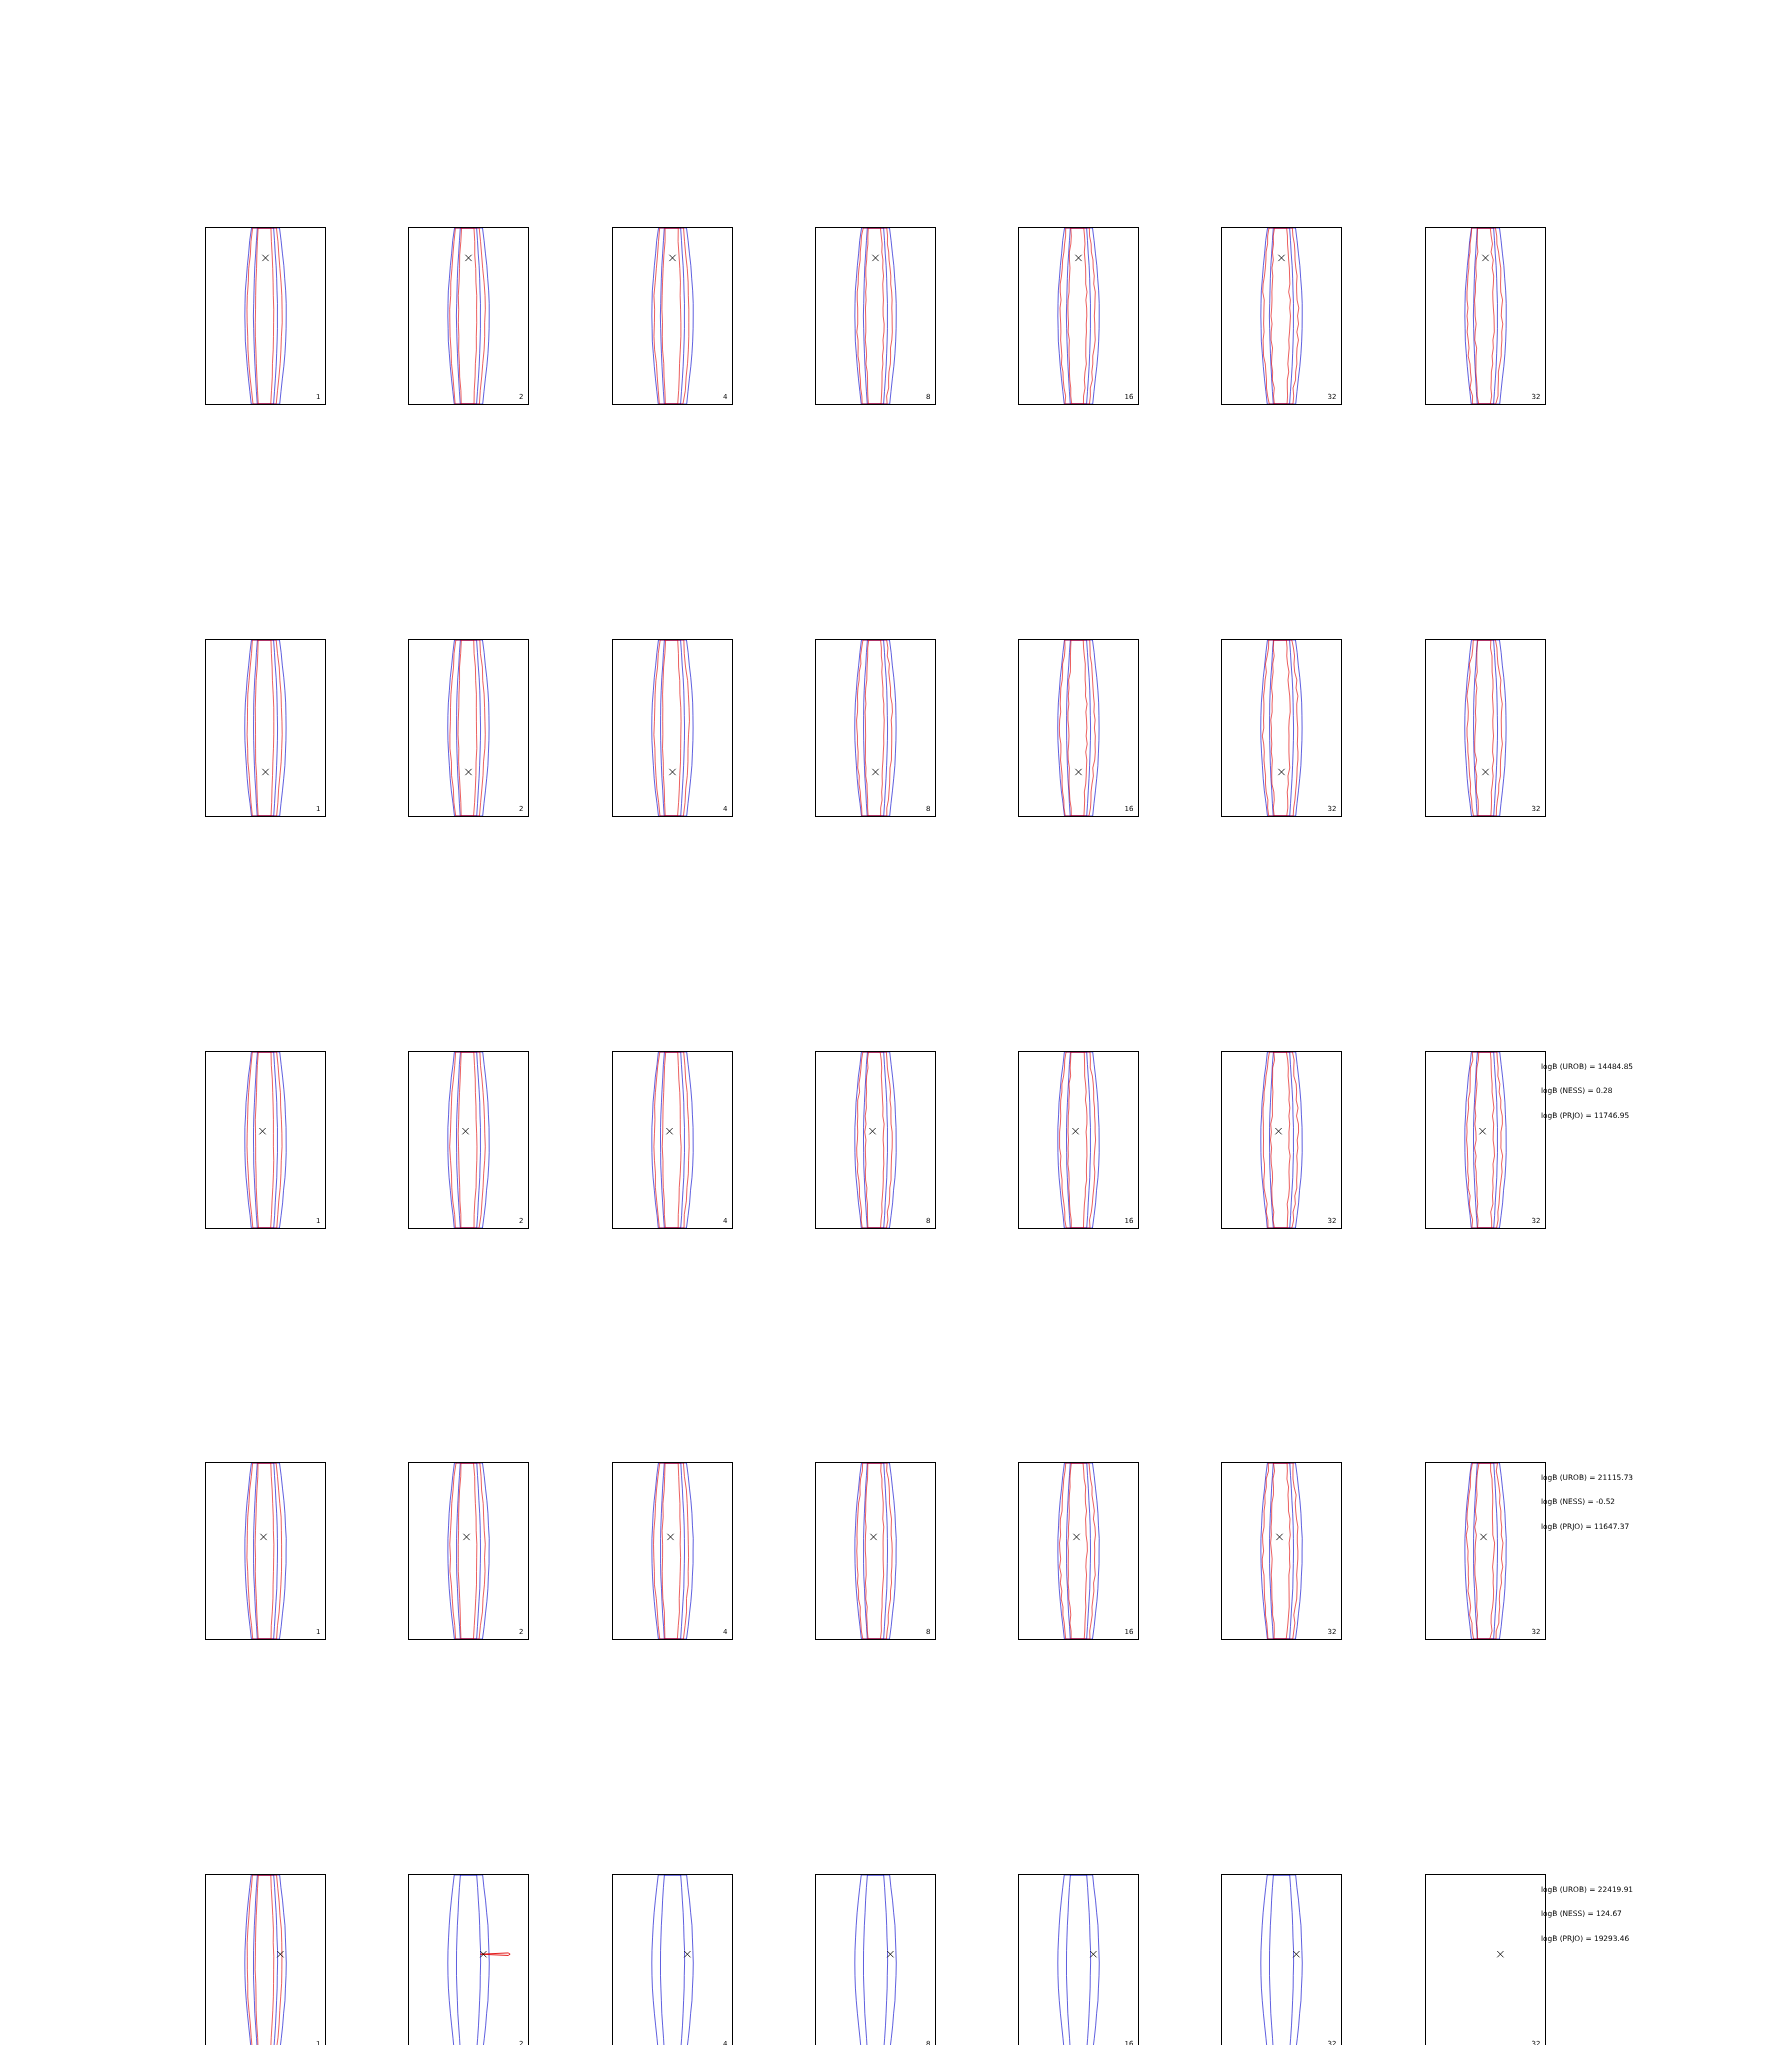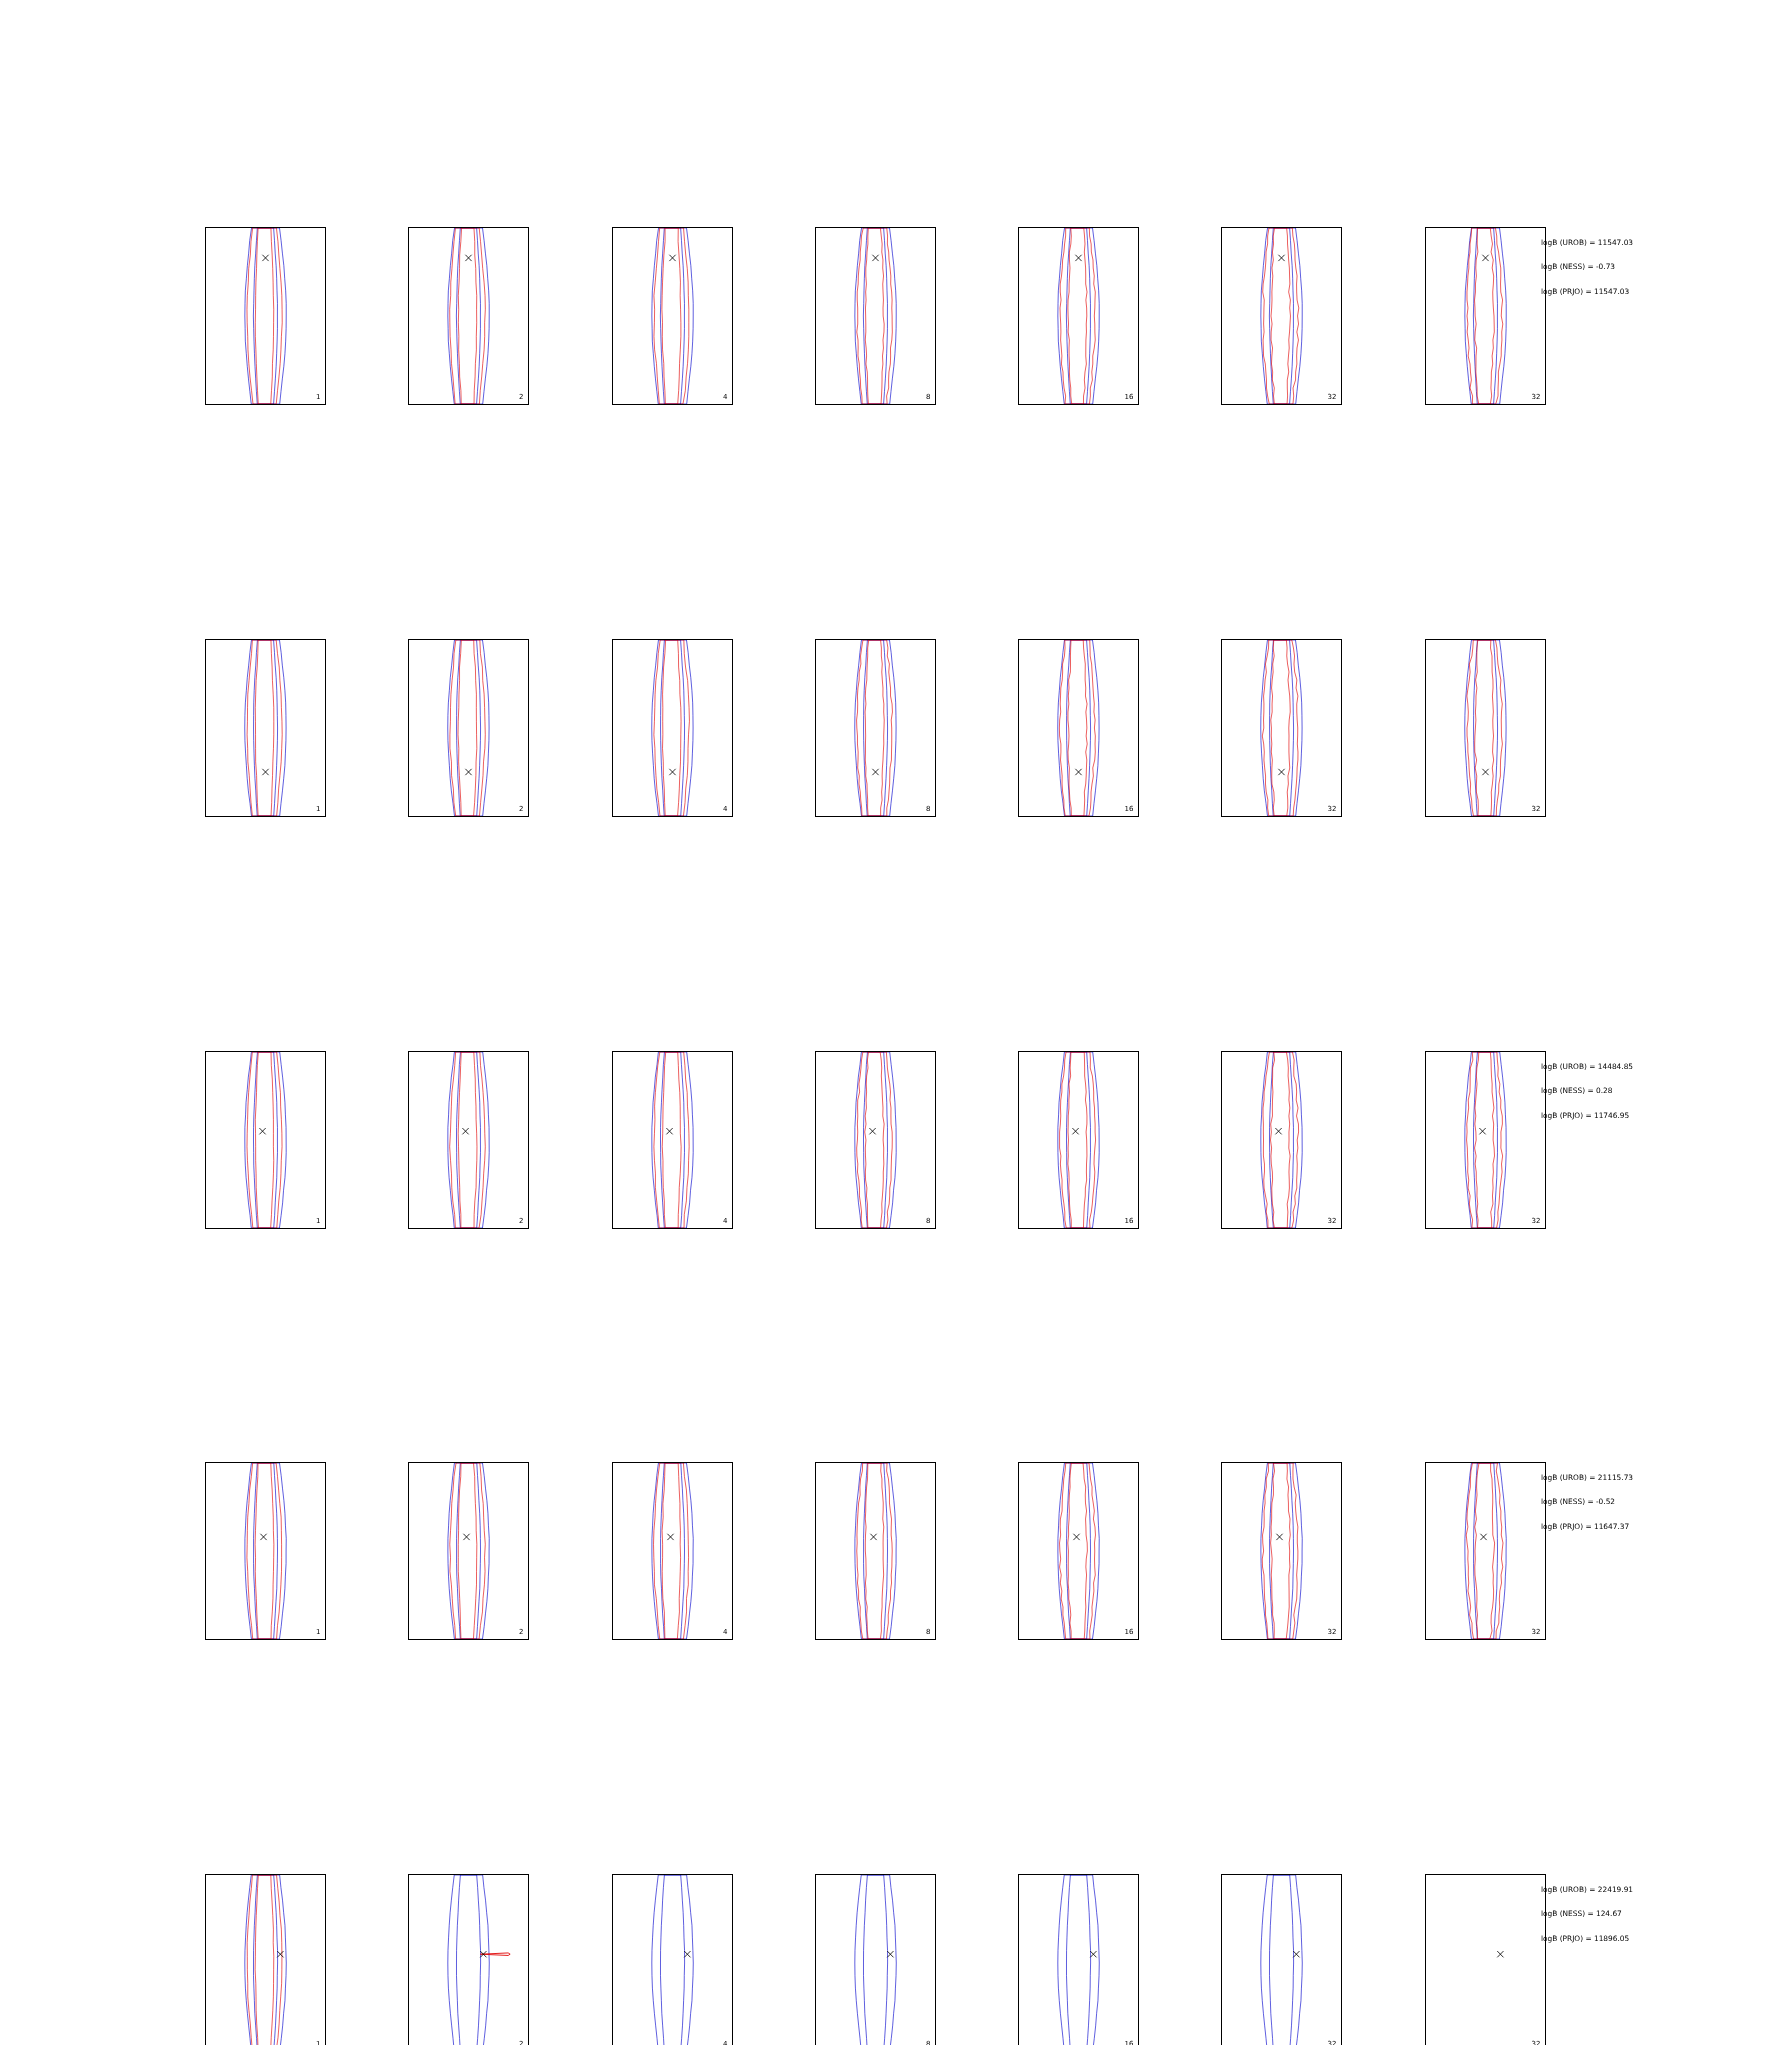--- a/index.html
+++ b/index.html
@@ -270,25 +270,20 @@
             <div class="ytickmark" style="top: 0px;"></div>
             <div class="xtickmark" style="left: 0px;"></div>
             <div class="xtickmark" style="left: 20px;"></div>
             <div class="xtickmark" style="left: 40px;"></div>
             <div class="xtickmark" style="left: 61px;"></div>
             <div class="xtickmark" style="left: 81px;"></div>
             <div class="xtickmark" style="left: 101px;"></div>
             <div class="corner-label">32</div>
           </div>
         </div>
-        <div class="rowinfo">
-          <div>logB (UROB) = 11547.03</div>
-          <div>logB (NESS) = -0.73</div>
-          <div>logB (PRJO) = 11547.03</div>
-        </div>
       </div>
       <div class="row" style="top: 206px;">
         <div class="cell" style="left: 0px;">
           <div class="panel">
             <svg viewBox="0 0 190 278" preserveAspectRatio="none">
               <path d="M117.64,278.00 L119.73,258.14 L122.05,238.29 L124.09,218.43 L125.95,198.57 L126.80,178.71 L127.63,158.86 L127.87,139.00 L127.65,119.14 L127.23,99.29 L125.97,79.43 L124.23,59.57 L121.82,39.71 L119.99,19.86 L117.35,0.00 L72.59,0.00 L70.12,19.86 L68.16,39.71 L65.92,59.57 L64.46,79.43 L62.85,99.29 L62.13,119.14 L61.88,139.00 L62.17,158.86 L63.18,178.71 L64.51,198.57 L65.76,218.43 L67.62,238.29 L70.28,258.14 L72.60,278.00 Z" fill="none" stroke="#0000cc" stroke-width="1"></path>
               <path d="M108.11,278.00 L109.45,258.14 L110.60,238.29 L111.83,218.43 L112.75,198.57 L113.44,178.71 L114.02,158.86 L114.28,139.00 L113.88,119.14 L113.53,99.29 L113.01,79.43 L112.01,59.57 L110.49,39.71 L109.32,19.86 L107.88,0.00 L82.08,0.00 L80.55,19.86 L79.46,39.71 L77.94,59.57 L76.97,79.43 L76.25,99.29 L76.04,119.14 L75.94,139.00 L76.15,158.86 L76.66,178.71 L77.29,198.57 L78.16,218.43 L79.48,238.29 L80.47,258.14 L81.78,278.00 Z" fill="none" stroke="#0000cc" stroke-width="1"></path>
               <path d="M112.77,278.00 L114.77,256.62 L115.96,235.23 L118.06,213.85 L120.02,192.46 L120.88,171.08 L121.65,149.69 L121.29,128.31 L120.38,106.92 L119.80,85.54 L118.01,64.15 L116.91,42.77 L114.15,21.38 L112.04,0.00 L74.04,0.00 L72.72,21.38 L70.53,42.77 L68.71,64.15 L66.74,85.54 L66.33,106.92 L66.16,128.31 L65.61,149.69 L66.51,171.08 L66.88,192.46 L69.01,213.85 L70.39,235.23 L71.84,256.62 L74.02,278.00 Z" fill="none" stroke="#e00000" stroke-width="1"></path>
               <path d="M103.83,278.00 L104.87,256.62 L105.36,235.23 L106.25,213.85 L106.78,192.46 L107.71,171.08 L108.20,149.69 L108.26,128.31 L108.18,106.92 L107.29,85.54 L106.09,64.15 L105.57,42.77 L104.41,21.38 L103.71,0.00 L83.23,0.00 L82.72,21.38 L81.72,42.77 L79.99,64.15 L79.35,85.54 L78.67,106.92 L78.96,128.31 L79.10,149.69 L79.14,171.08 L79.29,192.46 L80.79,213.85 L81.35,235.23 L82.05,256.62 L83.29,278.00 Z" fill="none" stroke="#e00000" stroke-width="1"></path>
               <g>
@@ -969,18 +964,18 @@
             <div class="ytickmark" style="top: 107px;"></div>
             <div class="ytickmark" style="top: 71px;"></div>
             <div class="ytickmark" style="top: 36px;"></div>
             <div class="ytickmark" style="top: 0px;"></div>
             <div class="corner-label">32</div>
           </div>
         </div>
         <div class="rowinfo">
           <div>logB (UROB) = 22419.91</div>
           <div>logB (NESS) = 124.67</div>
-          <div>logB (PRJO) = 11896.05</div>
+          <div>logB (PRJO) = 19293.46</div>
         </div>
       </div>
     </div>
 </div>
 
 
 </body></html>

